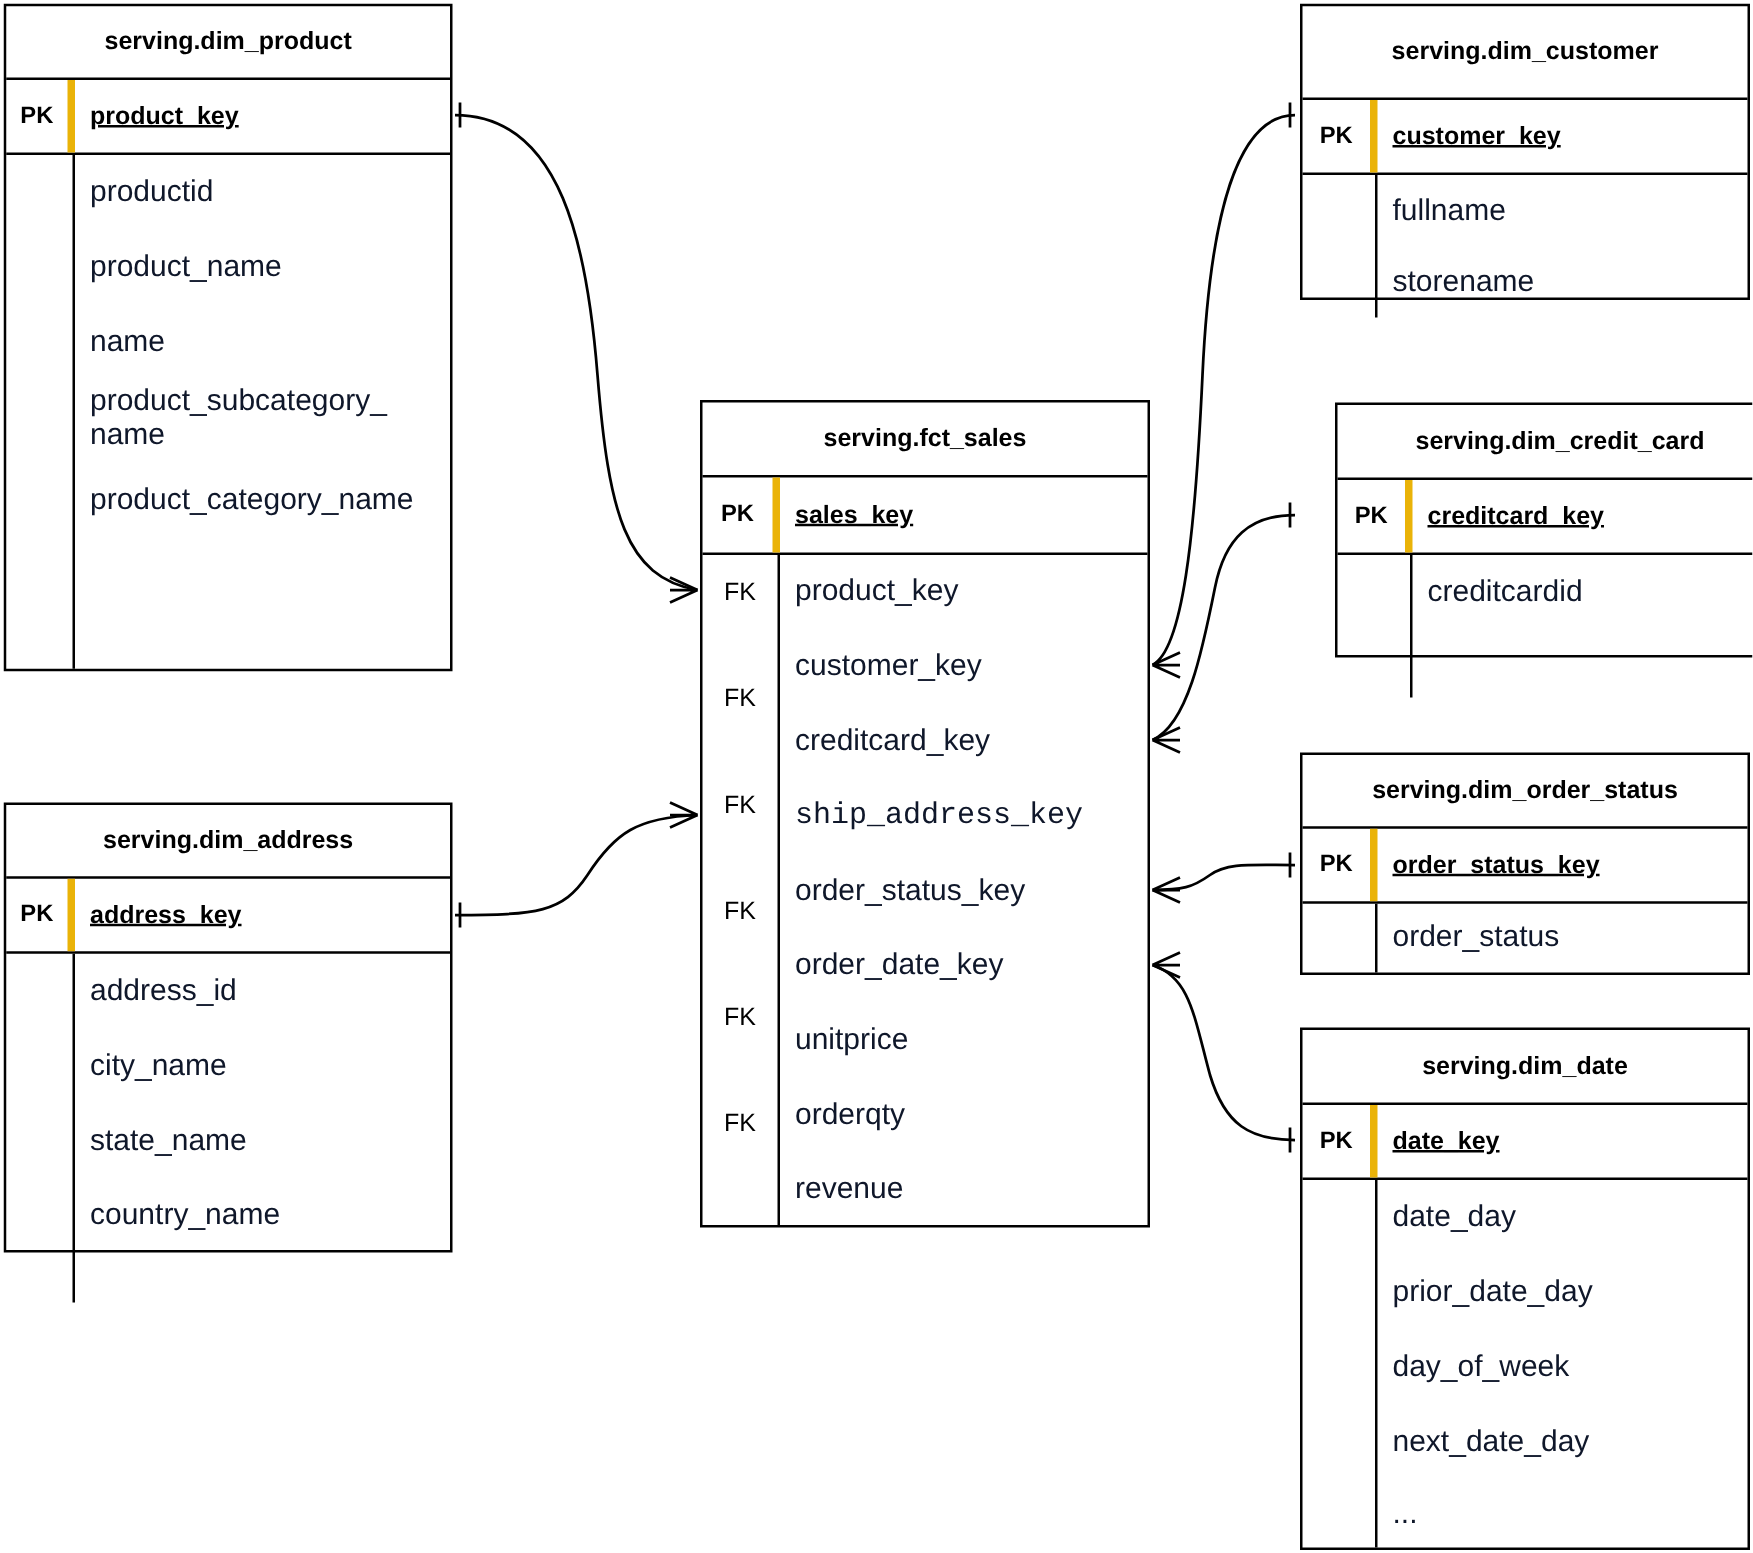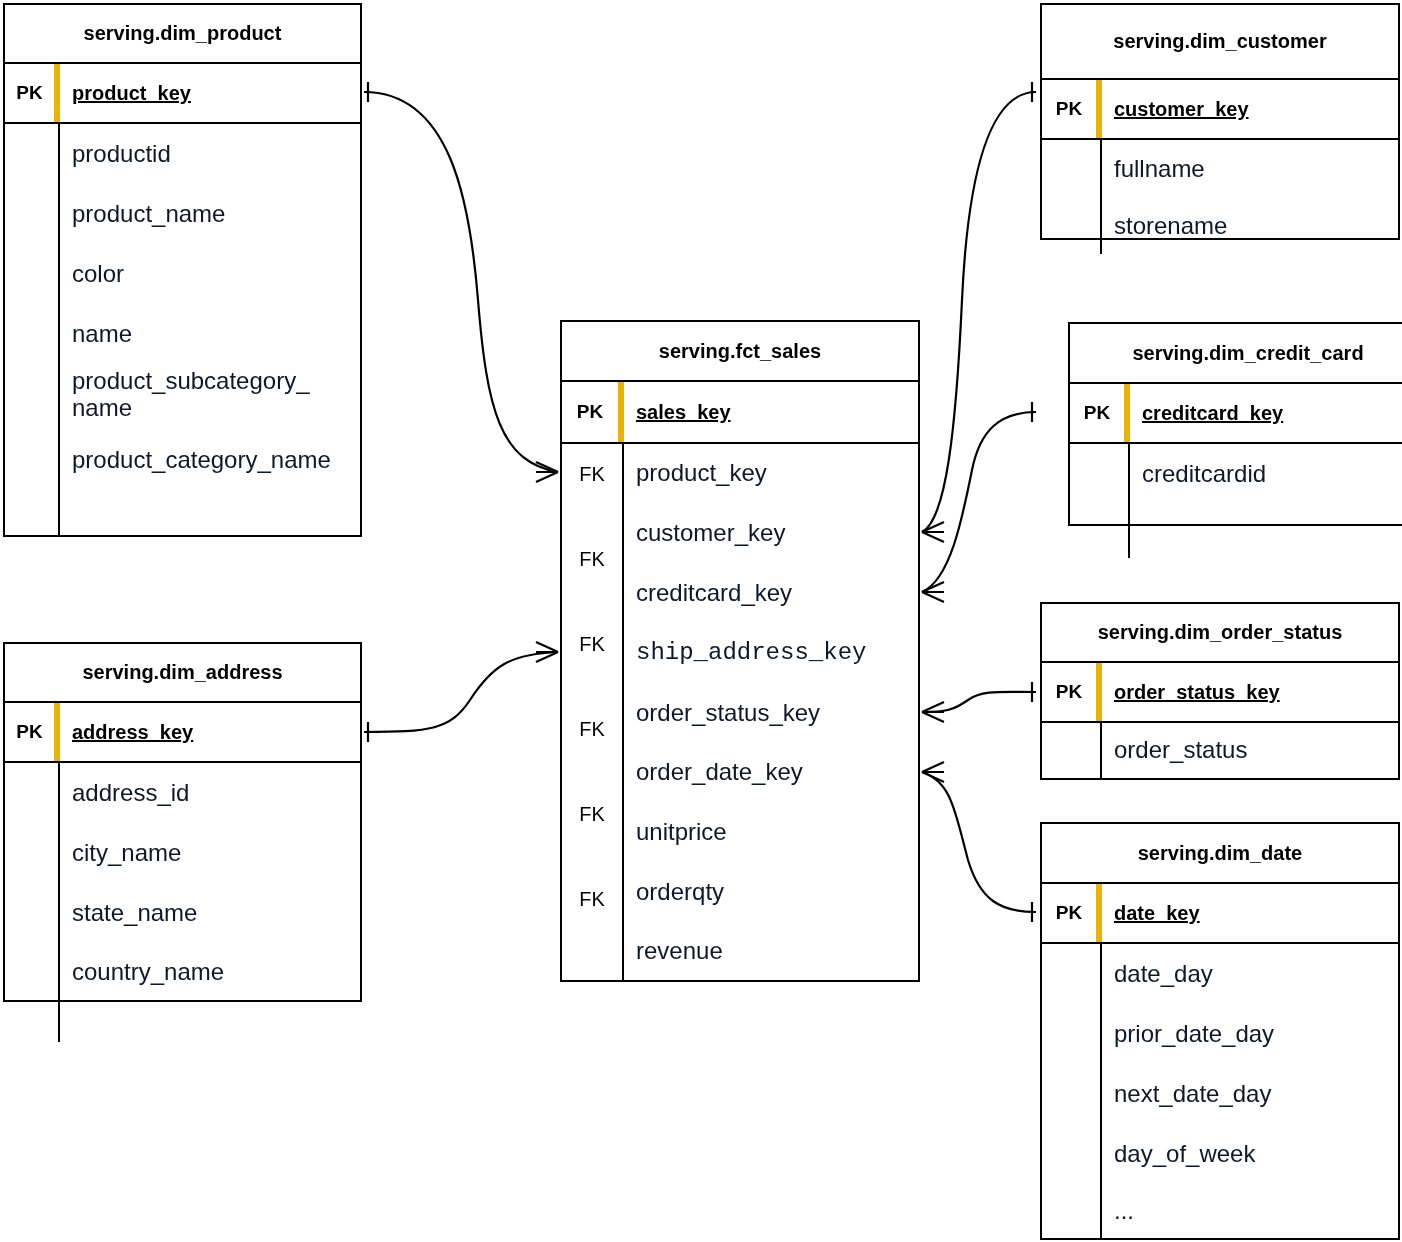--- a/index.html
+++ b/index.html
@@ -169,21 +169,20 @@
     <div class="entity-title" style="height:57px;">serving.dim_product</div>
     <div class="row pkrow" style="height:60px;">
       <div class="keycell" style="width:55px;">PK</div>
       <div class="namecell">product_key</div>
     </div>
     <div class="attrs" style="height:413px;">
       <div class="attrs-key" style="width:55px;"></div>
       <div class="attrs-list">
         <div class="attr" style="height:60px;">productid</div>
         <div class="attr" style="height:60px;">product_name</div>
-        <div class="attr" style="height:60px;">color</div>
         <div class="attr" style="height:60px;">name</div>
         <div class="attr wrap" style="height:72px;">product_subcategory_
 name</div>
         <div class="attr" style="height:40px;">product_category_name</div>
       </div>
     </div>
   </div>
 
   <div class="entity" style="left:3px; top:642px; width:359px; height:360px;">
     <div class="entity-title" style="height:57px;">serving.dim_address</div>
@@ -278,20 +277,20 @@
     <div class="entity-title" style="height:58px;">serving.dim_date</div>
     <div class="row pkrow" style="height:60px;">
       <div class="keycell" style="width:60px;">PK</div>
       <div class="namecell">date_key</div>
     </div>
     <div class="attrs" style="height:296px;">
       <div class="attrs-key" style="width:60px;"></div>
       <div class="attrs-list">
         <div class="attr" style="height:60px;">date_day</div>
         <div class="attr" style="height:60px;">prior_date_day</div>
+        <div class="attr" style="height:60px;">day_of_week</div>
         <div class="attr" style="height:60px;">next_date_day</div>
-        <div class="attr" style="height:60px;">day_of_week</div>
         <div class="attr" style="height:54px;">...</div>
       </div>
     </div>
   </div>
 
 </div>
 
 </body></html>

